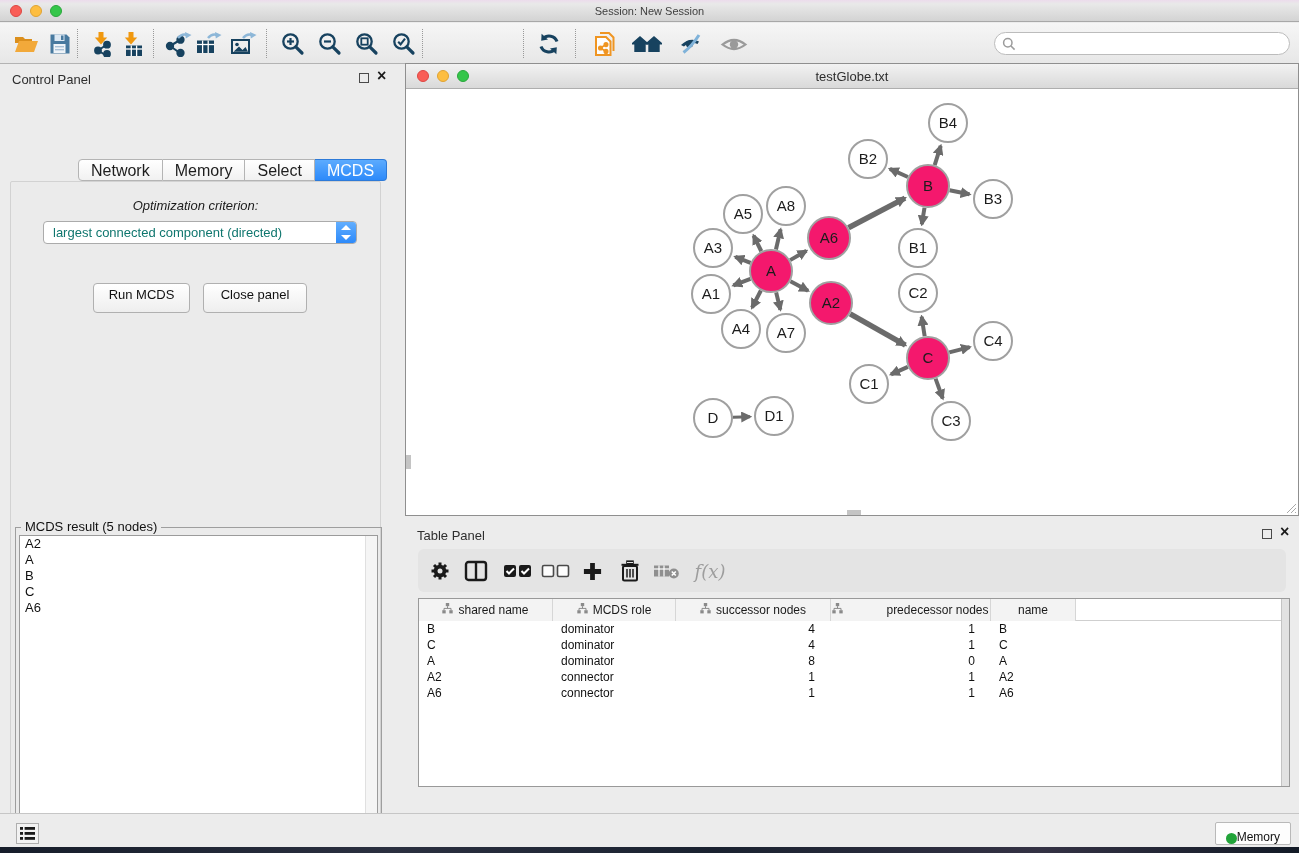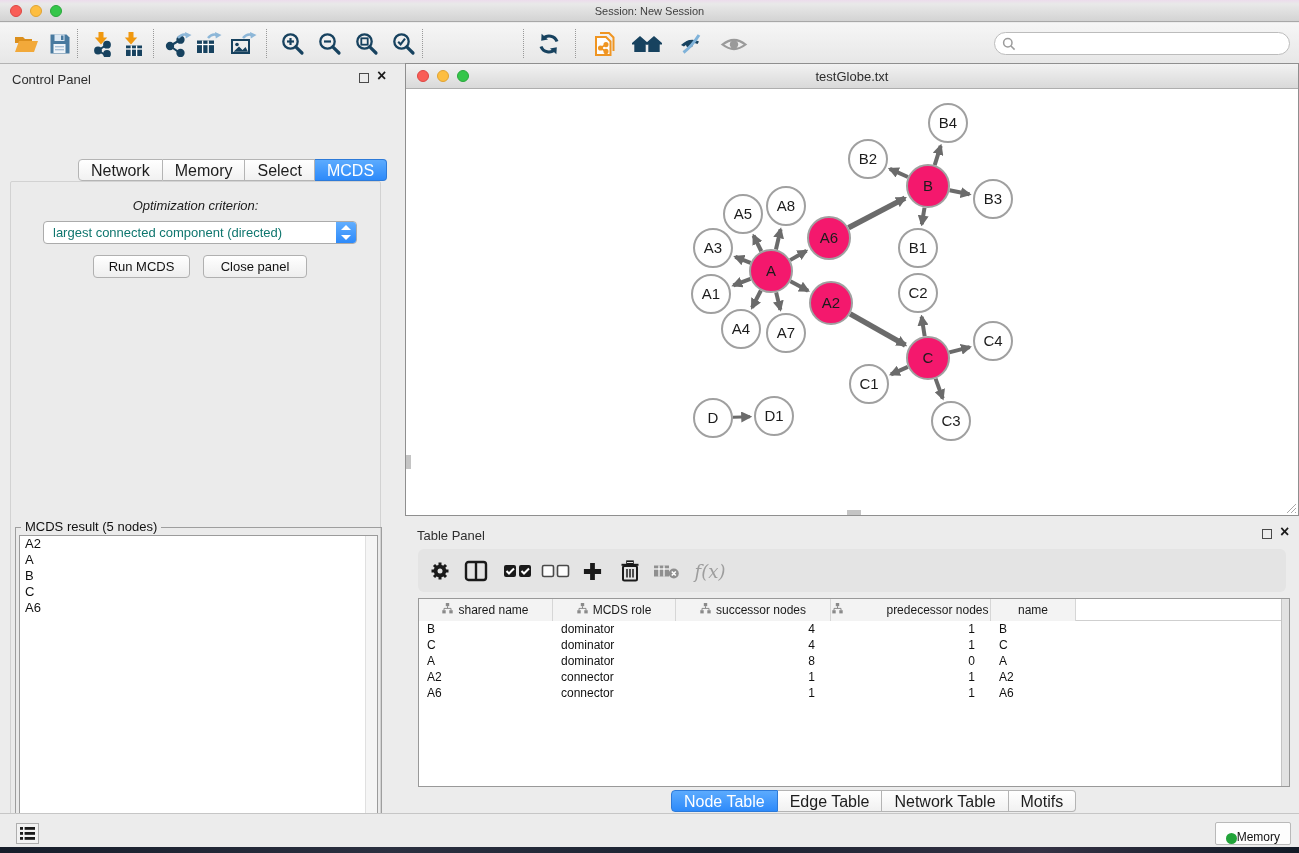--- a/index.html
+++ b/index.html
@@ -51,22 +51,22 @@
   .combo{ position:absolute; left:32px; top:39px; width:314px; height:23px; background:#fff;
     border:1px solid #ababab; border-radius:4px; }
   .combo .value{ font-size:13px; line-height:21px; padding-left:9px; color:#0f766e;
     white-space:nowrap; overflow:hidden;border-radius:8px; }
   .combo .stepper{ position:absolute; right:0; top:0; width:20px; height:21px;
     background:linear-gradient(#62aefe,#2d8afa); border-radius:0 3px 3px 0; }
   .combo .stepper i{ position:absolute; left:5px; width:0; height:0; border-left:5px solid transparent;
     border-right:5px solid transparent; }
   .combo .stepper i.up{ top:3px; border-bottom:5px solid #fff; }
   .combo .stepper i.dn{ bottom:3px; border-top:5px solid #fff; }
-  .btn{ position:absolute; height:23px; font-size:13px; color:#111; text-align:center; line-height:21px;
-    background:linear-gradient(#ffffff,#eeeeee); border:1px solid #b0b0b0; border-radius:4px; cursor:default; }
+  .btn{ position:absolute; height:30px; font-size:13px; color:#111; text-align:center; line-height:21px;
+    background:linear-gradient(#ffffff,#eeeeee); border:1px solid #b0b0b0; border-radius:4px; cursor:default;margin-top:28px; }
   #run-btn{ left:82px; top:73px; width:97px; }
   #closep-btn{ left:192px; top:73px; width:104px; }
 
   .groupbox{ position:absolute; left:4px; top:345px; width:367px; height:340px;
     border:1px solid #9e9e9e; }
   .groupbox .legend{ position:absolute; left:5px; top:-9px; background:#ebebeb; padding:0 4px;
     font-size:13px; color:#111; }
   .listbox{ position:absolute; left:3px; top:7px; right:3px; bottom:3px; background:#fff;
     border:1px solid #9b9b9b; overflow:hidden; }
   .listbox .item{ font-size:13px; color:#111; padding-left:5px; height:16px; line-height:16px; }
@@ -614,26 +614,20 @@
             <div class="td left" style="width: 134px;">A6</div>
             <div class="td left" style="width: 123px;">connector</div>
             <div class="td right" style="width: 155px;">1</div>
             <div class="td right" style="width: 160px;">1</div>
             <div class="td left" style="width: 85px;">A6</div>
           </div>
         </div>
       <div class="tbl-vtrack"></div>
     </div>
 
-    <div class="seg" id="bottom-tabs">
-        <div class="seg-tab active">Node Table</div>
-        <div class="seg-tab">Edge Table</div>
-        <div class="seg-tab">Network Table</div>
-        <div class="seg-tab">Motifs</div>
-      </div>
   </div>
 
   <div id="status-bar">
     <div id="list-btn">
       <svg width="17" height="15" viewBox="0 0 17 15">
           <g fill="#1a1a1a">
             <rect x="1" y="1" width="3" height="2.8"></rect>
             <rect x="5.6" y="1" width="10.4" height="2.8"></rect>
             <rect x="1" y="6" width="3" height="2.8"></rect>
             <rect x="5.6" y="6" width="10.4" height="2.8"></rect>

